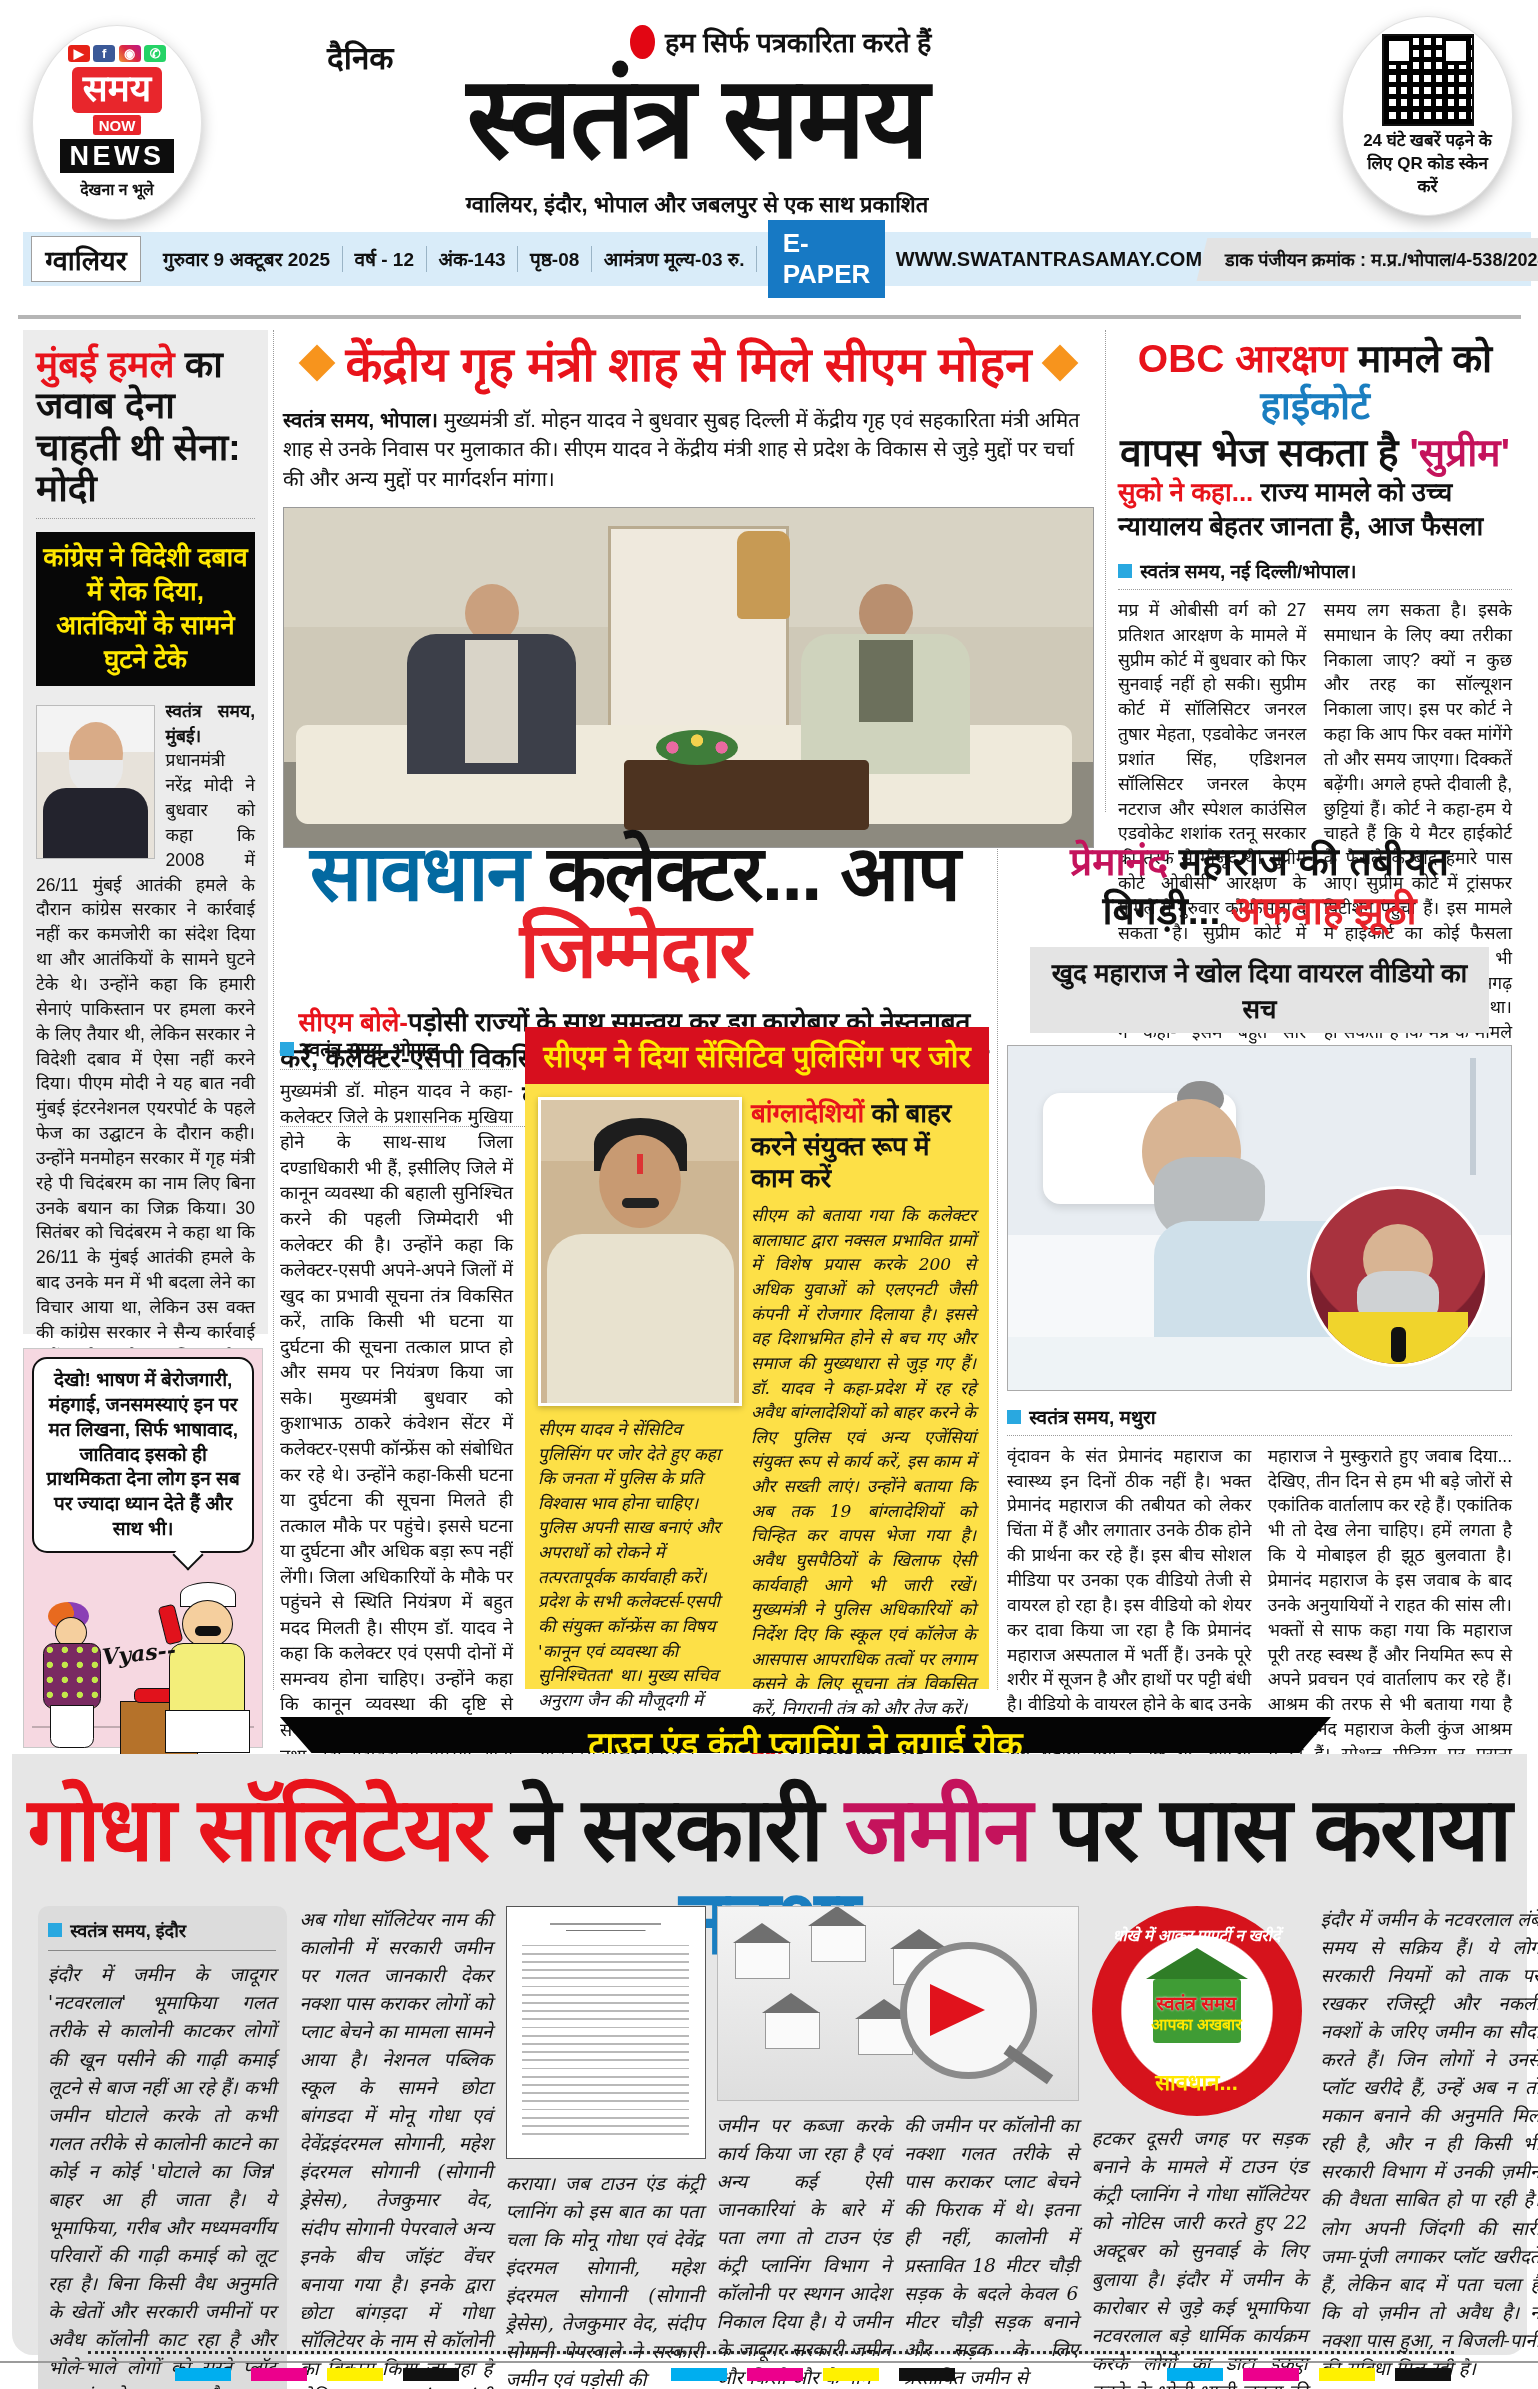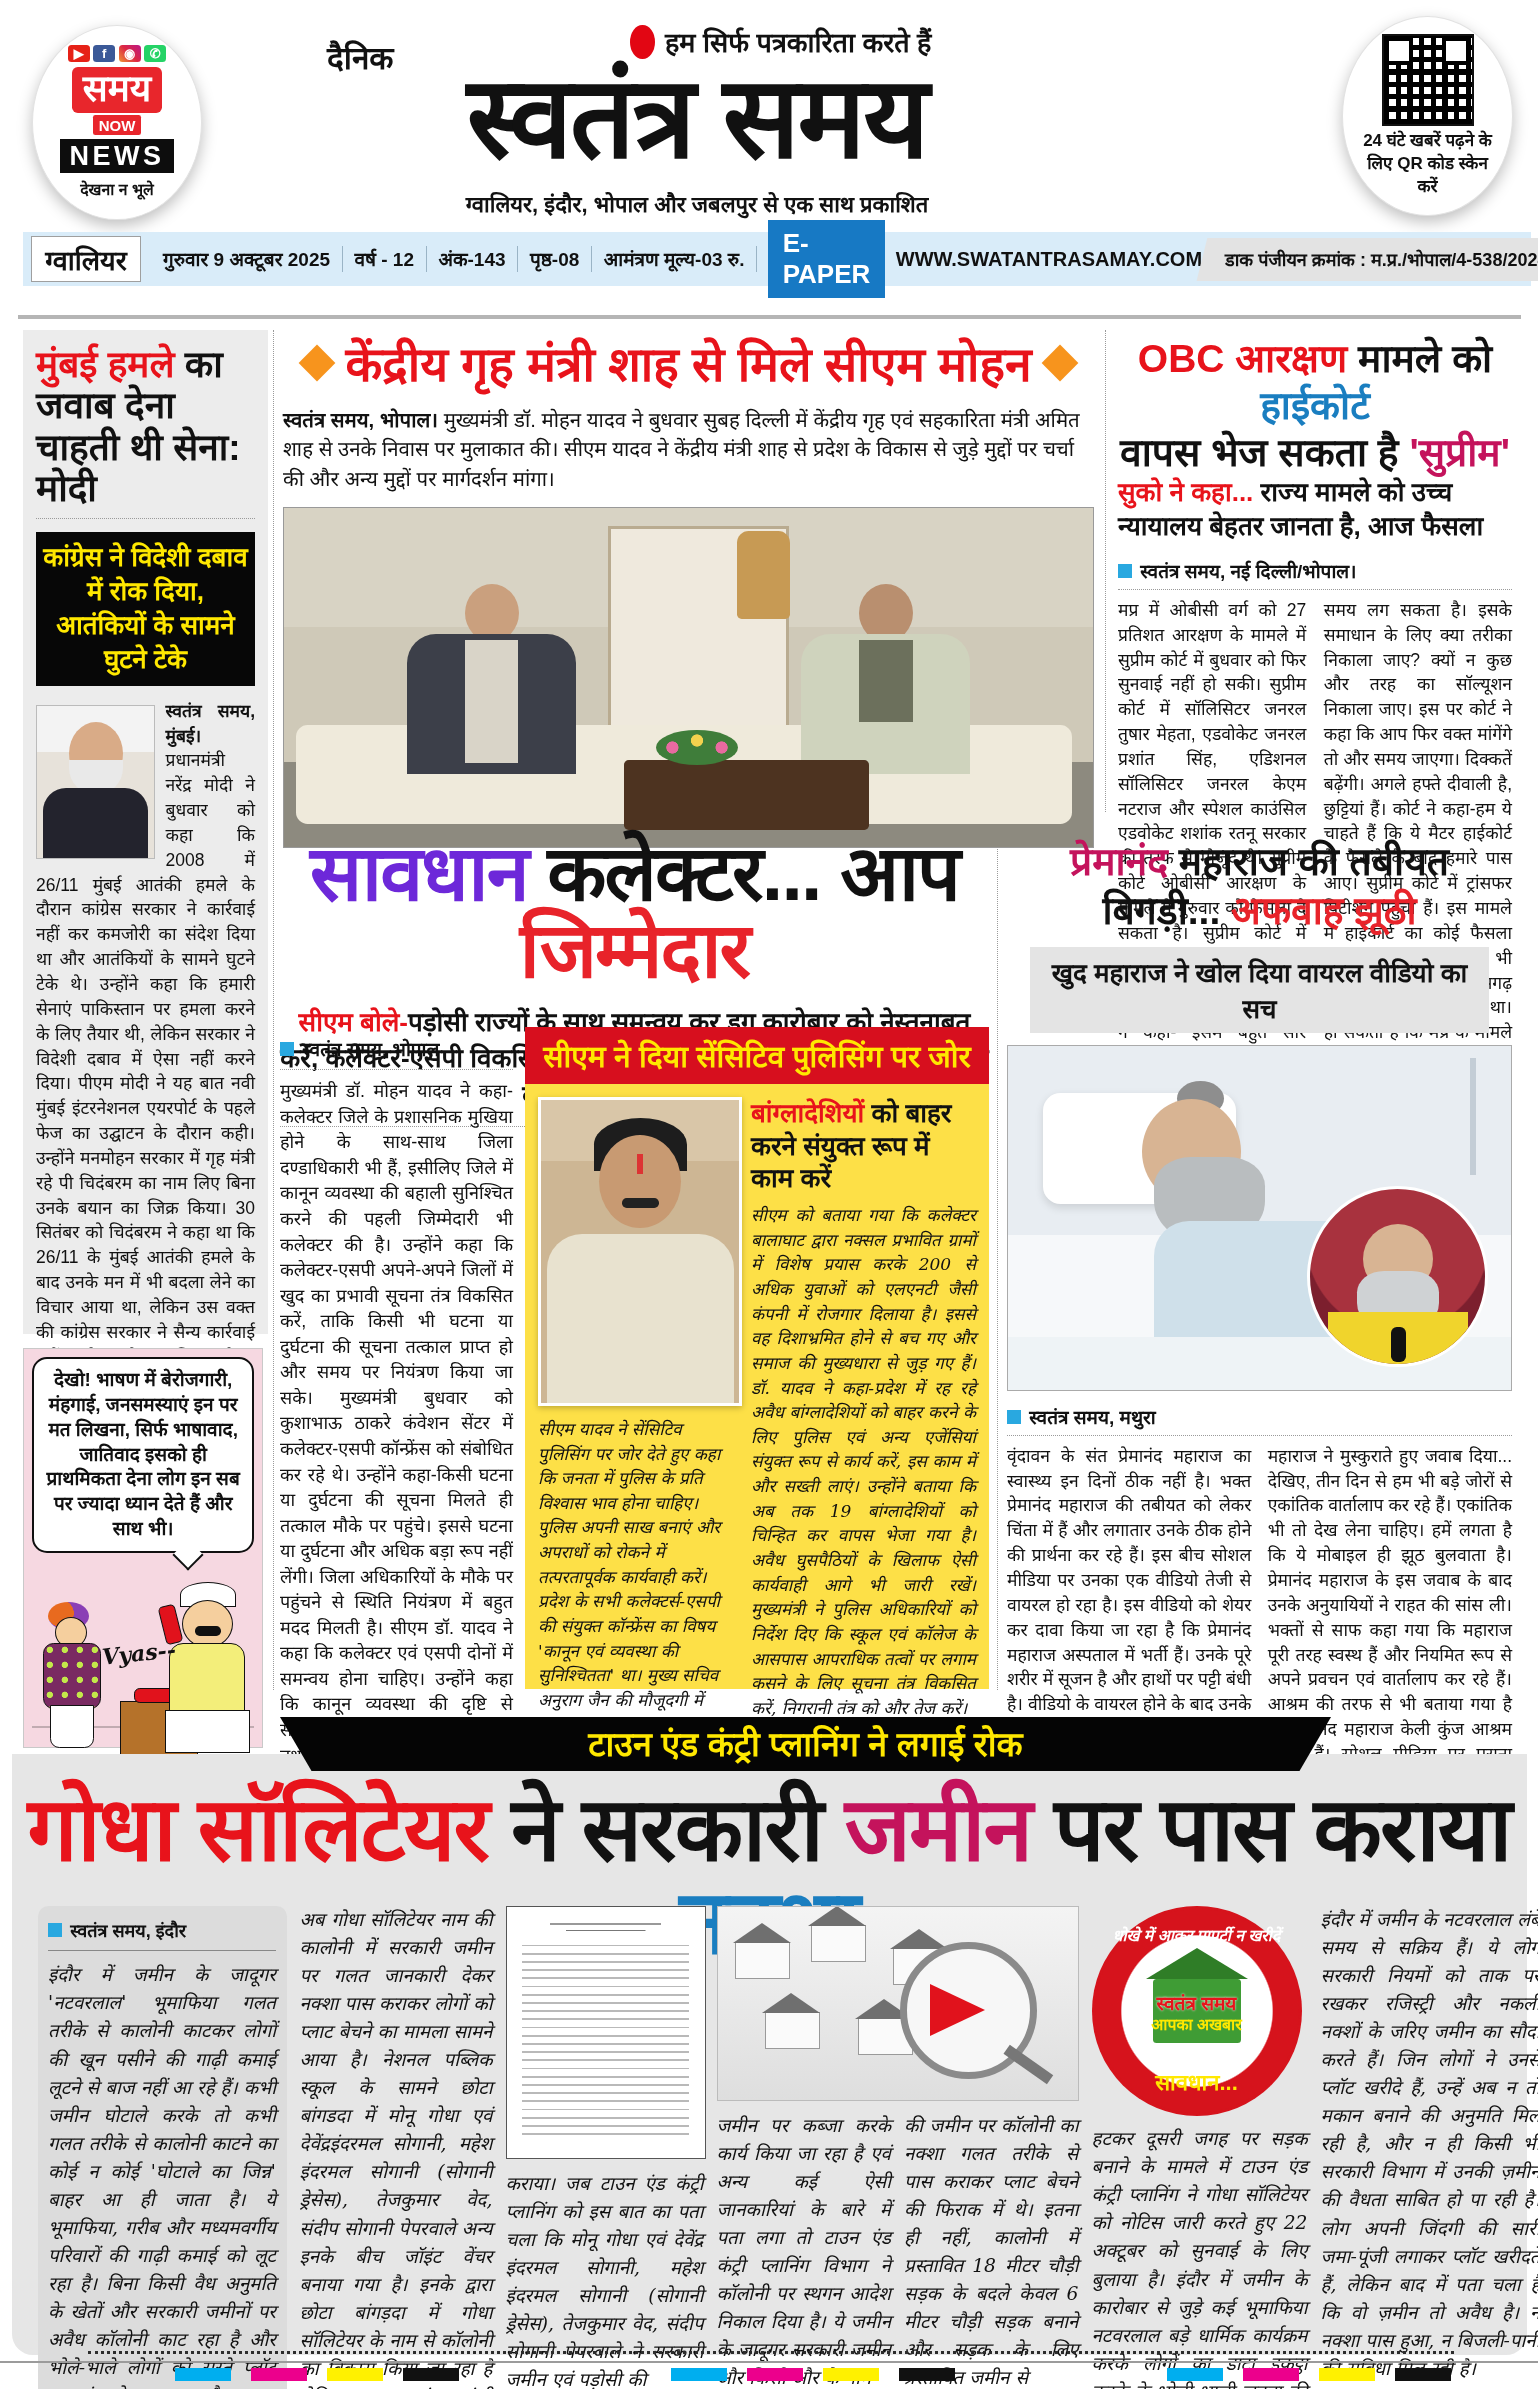--- a/index.html
+++ b/index.html
@@ -128,21 +128,21 @@
   
   .obc-h{font-size:39px;font-weight:900;line-height:1.2;text-align:center;}
   .blue{color:#1a7ec0;} .mag{color:#c4135c;}
   .obc-sub{font-size:26px;font-weight:900;line-height:1.3;}
   .byrow{display:flex;align-items:center;gap:8.2px;font-size:19px;font-weight:900;}
   .bq{width:14px;height:14px;background:#29a8e0;display:inline-block;flex:0 0 auto;}
   .cols2{column-count:2;column-gap:17.5px;}
 
   
   .coll-h{font-size:77px;font-weight:900;letter-spacing:-1.8px;text-align:center;line-height:1;}
-  .crimson{color:#6d28d9;text-align:right;}
+  .crimson{color:#0369a1;text-align:right;}
   .brightred{color:#e8232a;}
   .coll-sub{font-size:26px;font-weight:900;text-align:center;line-height:1.4;}
   .cmbox{background:#fde047;}
   .cmbox .hd{background:#d70f1e;color:#ffe800;font-size:30px;font-weight:900;text-align:center;
       padding:8.2px 0;}
   .cm-flex{display:flex;gap:15px;padding:13px;}
   .cm-left{width:198px;flex:0 0 auto;}
   .cm-photo{width:198px;height:303px;border:3.5px solid #fff;box-shadow:0 2.3px 5.8px rgba(0,0,0,.25);
       background:linear-gradient(180deg,#d9c6a8 0 20%,#cdb694 20% 100%);position:relative;overflow:hidden;}
   .cm-photo .hair{position:absolute;left:53px;top:17.5px;width:93px;height:53px;border-radius:50% 50% 0 0;background:#1d1d1d;}
@@ -419,21 +419,21 @@
       <span>स्वतंत्र समय, मथुरा</span>
     </div>
     <div class="dotsep" style="margin-bottom:8.2px;"></div>
     <div style="display:flex;gap:16.3px;">
       <div class="body30 jst" style="flex:1;">वृंदावन के संत प्रेमानंद महाराज का स्वास्थ्य इन दिनों ठीक नहीं है। भक्त प्रेमानंद महाराज की तबीयत को लेकर चिंता में हैं और लगातार उनके ठीक होने की प्रार्थना कर रहे हैं। इस बीच सोशल मीडिया पर उनका एक वीडियो तेजी से वायरल हो रहा है। इस वीडियो को शेयर कर दावा किया जा रहा है कि प्रेमानंद महाराज अस्पताल में भर्ती हैं। उनके पूरे शरीर में सूजन है और हाथों पर पट्टी बंधी है। वीडियो के वायरल होने के बाद उनके भक्तों की चिंता और बढ़ गई, लेकिन अब बताया गया है कि यह वीडियो पुराना है। वीडियो वायरल होने के बाद एक भक्त ने एकांतिक वार्तालाप में प्रेमानंद महाराज से इस वीडियो को लेकर सवाल किया। भक्त ने कहा कि पिछले तीन दिनों से सोशल मीडिया पर आपके अस्पताल में भर्ती होने की खबर फैल रही है। इस पर प्रेमानंद</div>
       <div class="body30 jst" style="flex:1;">महाराज ने मुस्कुराते हुए जवाब दिया... देखिए, तीन दिन से हम भी बड़े जोरों से एकांतिक वार्तालाप कर रहे हैं। एकांतिक भी तो देख लेना चाहिए। हमें लगता है कि ये मोबाइल ही झूठ बुलवाता है। प्रेमानंद महाराज के इस जवाब के बाद उनके अनुयायियों ने राहत की सांस ली। भक्तों से साफ कहा गया कि महाराज पूरी तरह स्वस्थ हैं और नियमित रूप से अपने प्रवचन एवं वार्तालाप कर रहे हैं। आश्रम की तरफ से भी बताया गया है कि प्रेमानंद महाराज केली कुंज आश्रम में ही हैं। सोशल मीडिया पर पुराना वीडियो वायरल किया गया है। ऐसी तरह एकांतिक वार्ता और एकांतिक दर्शन जारी हैं, केवल सुबह 4 बजे होने वाली पदयात्रा को फिलहाल रोका गया है। आश्रम ने कहा है कि भक्तों को अफवाहों में नहीं पड़ना चाहिए।</div>
     </div>
   </div>
 
   <div class="abs godha-bg" style="left:11.7px;top:1754px;width:1515px;height:601px;"></div>
-  <div class="abs strip" style="left:280px;top:1717px;width:1051px;height:54px;">टाउन एंड कंट्री प्लानिंग ने लगाई रोक</div>
+  <div class="abs strip" style="left:280px;top:1717px;width:1051px;height:36px;">टाउन एंड कंट्री प्लानिंग ने लगाई रोक</div>
 
   <div class="abs godha-h" style="left:17.5px;top:1783px;width:1503px;">
     <span class="red">गोधा सॉलिटेयर</span><span> ने सरकारी </span><span class="mag">जमीन</span><span> पर पास कराया </span><span class="blue">नक्शा</span>
   </div>
 
   <div class="abs gd-cols" style="left:17.5px;top:1906px;width:1503px;">
 
     <div class="gray-panel" style="width:228px;flex:0 0 auto;">
       <div class="byrow" style="font-size:18px;">
         <span class="bq"></span>

